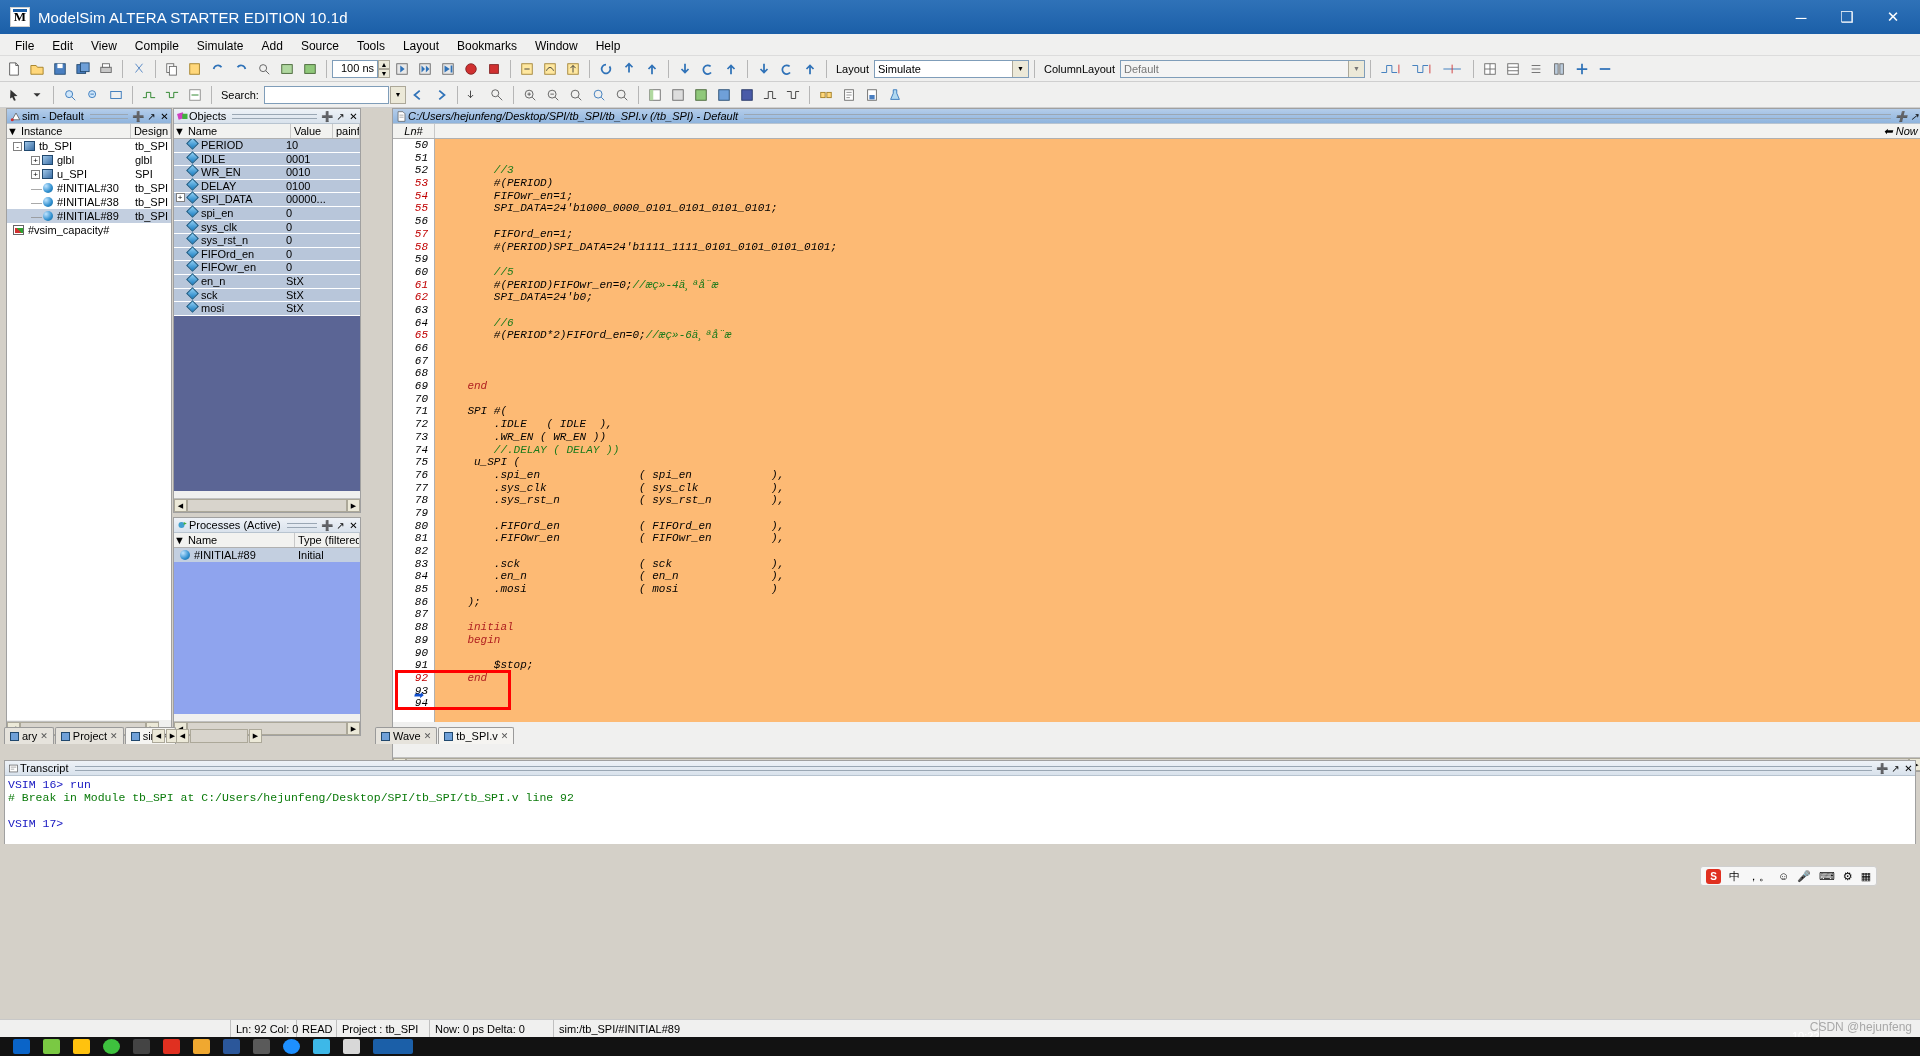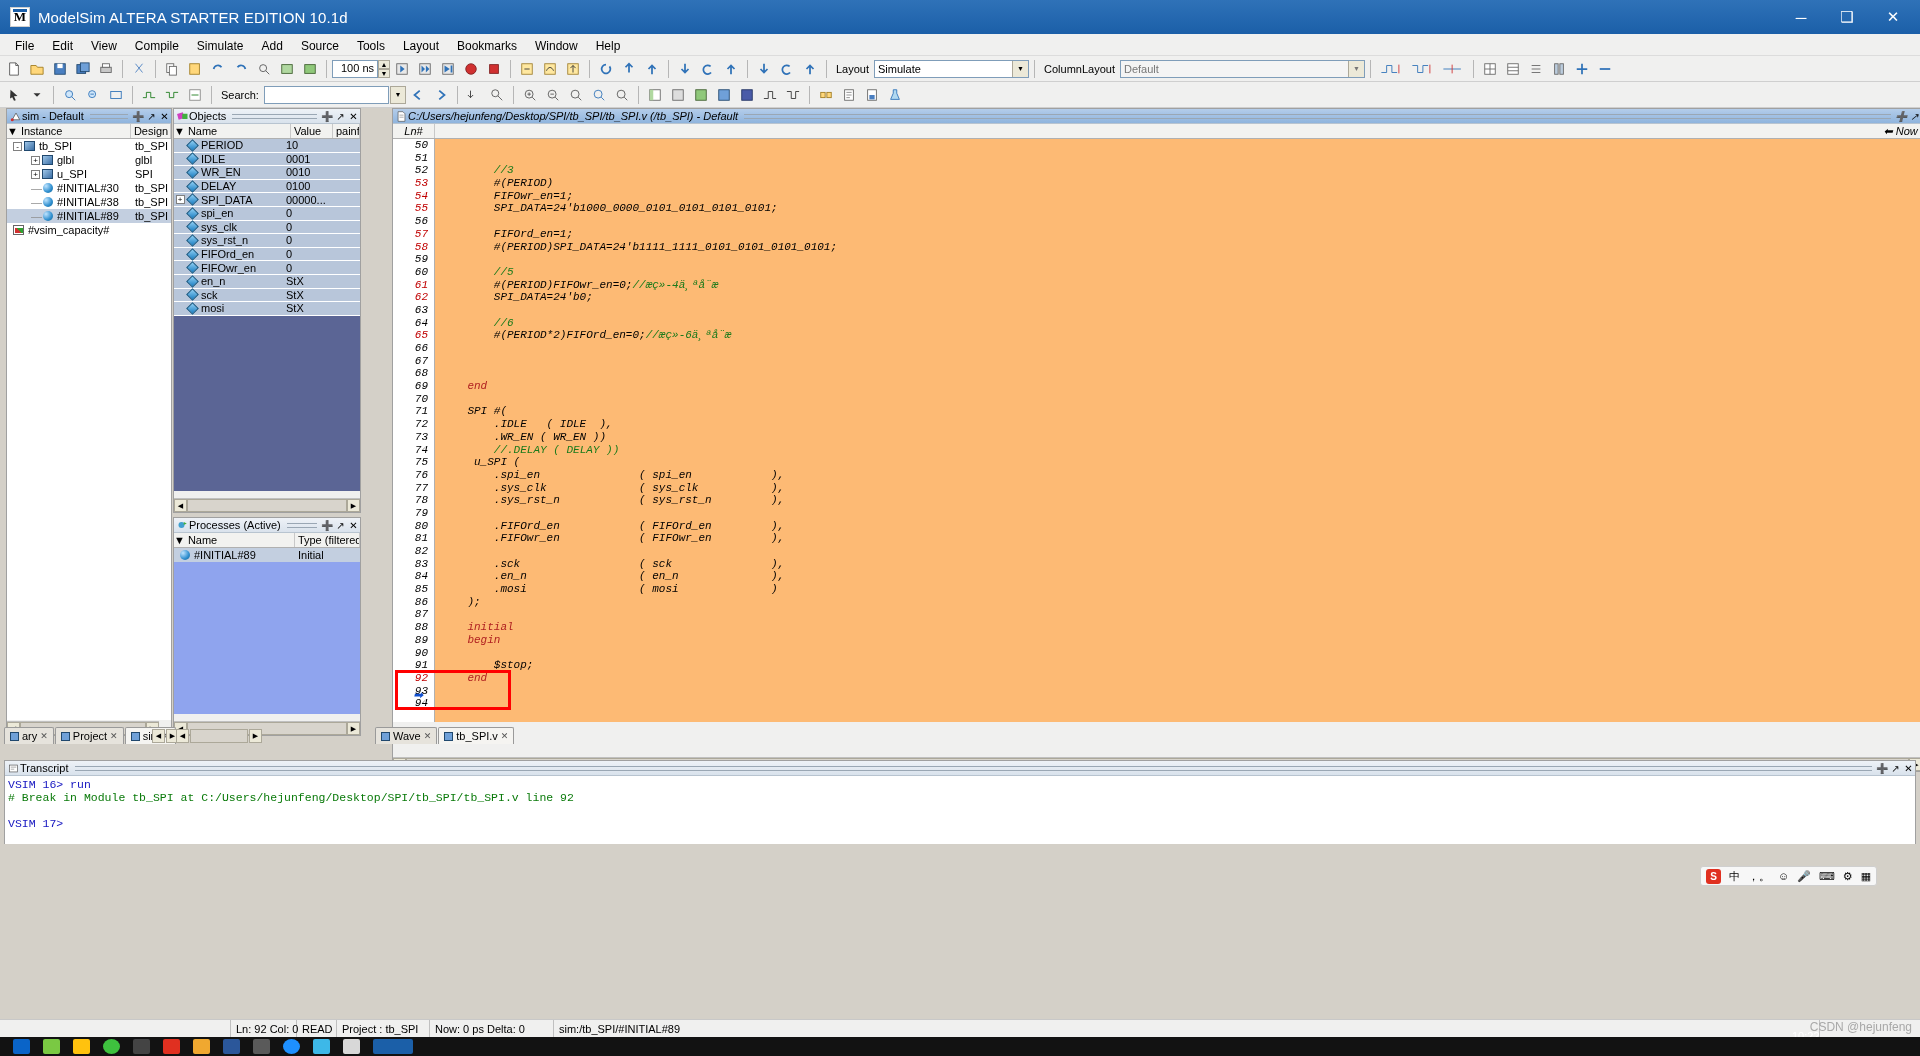--- a/index.html
+++ b/index.html
@@ -101,21 +101,21 @@
   }
   .ico-mod { width: 11px; height: 10px; background: linear-gradient(135deg,#9fc6e8,#3a6ea5); border: 1px solid #20486e; margin-right: 4px; flex: none; }
   .ico-ball { width: 10px; height: 10px; border-radius: 50%; background: radial-gradient(circle at 30% 30%,#bfe4ff,#2f8fcf 60%,#17628f); margin-right: 4px; flex: none; }
   .ico-chart { width: 11px; height: 10px; background: #fff; border: 1px solid #666; margin-right: 4px; flex: none; position: relative; }
   .ico-chart::after { content:""; position:absolute; left:1px; bottom:1px; width:8px; height:5px;
       background: linear-gradient(45deg,#d03030 0 50%,#30a030 50% 100%); }
   .tline { color: #909090; font-size: 11px; margin-right: 1px; }
   .dcol { position: absolute; left: 128px; }
 
   
-  .objrow { height: 13.6px; display: flex; align-items: center; font-size: 11px; background: #b8c6da; border-bottom: 1px solid #fff; }
+  .objrow { height: 13.6px; display: flex; align-items: flex-start; font-size: 11px; background: #b8c6da; border-bottom: 1px solid #fff; }
   .ico-diamond {
     width: 9px; height: 9px; margin: 0 4px 0 0; flex: none;
     background: linear-gradient(135deg,#8fd0f5,#1a7cc0);
     transform: rotate(45deg); border: 1px solid #10557f;
   }
   .objname { flex: 1; white-space: nowrap; overflow: hidden; }
   .objval { width: 44px; white-space: nowrap; overflow: hidden; }
   .objpain { width: 30px; }
 
   

